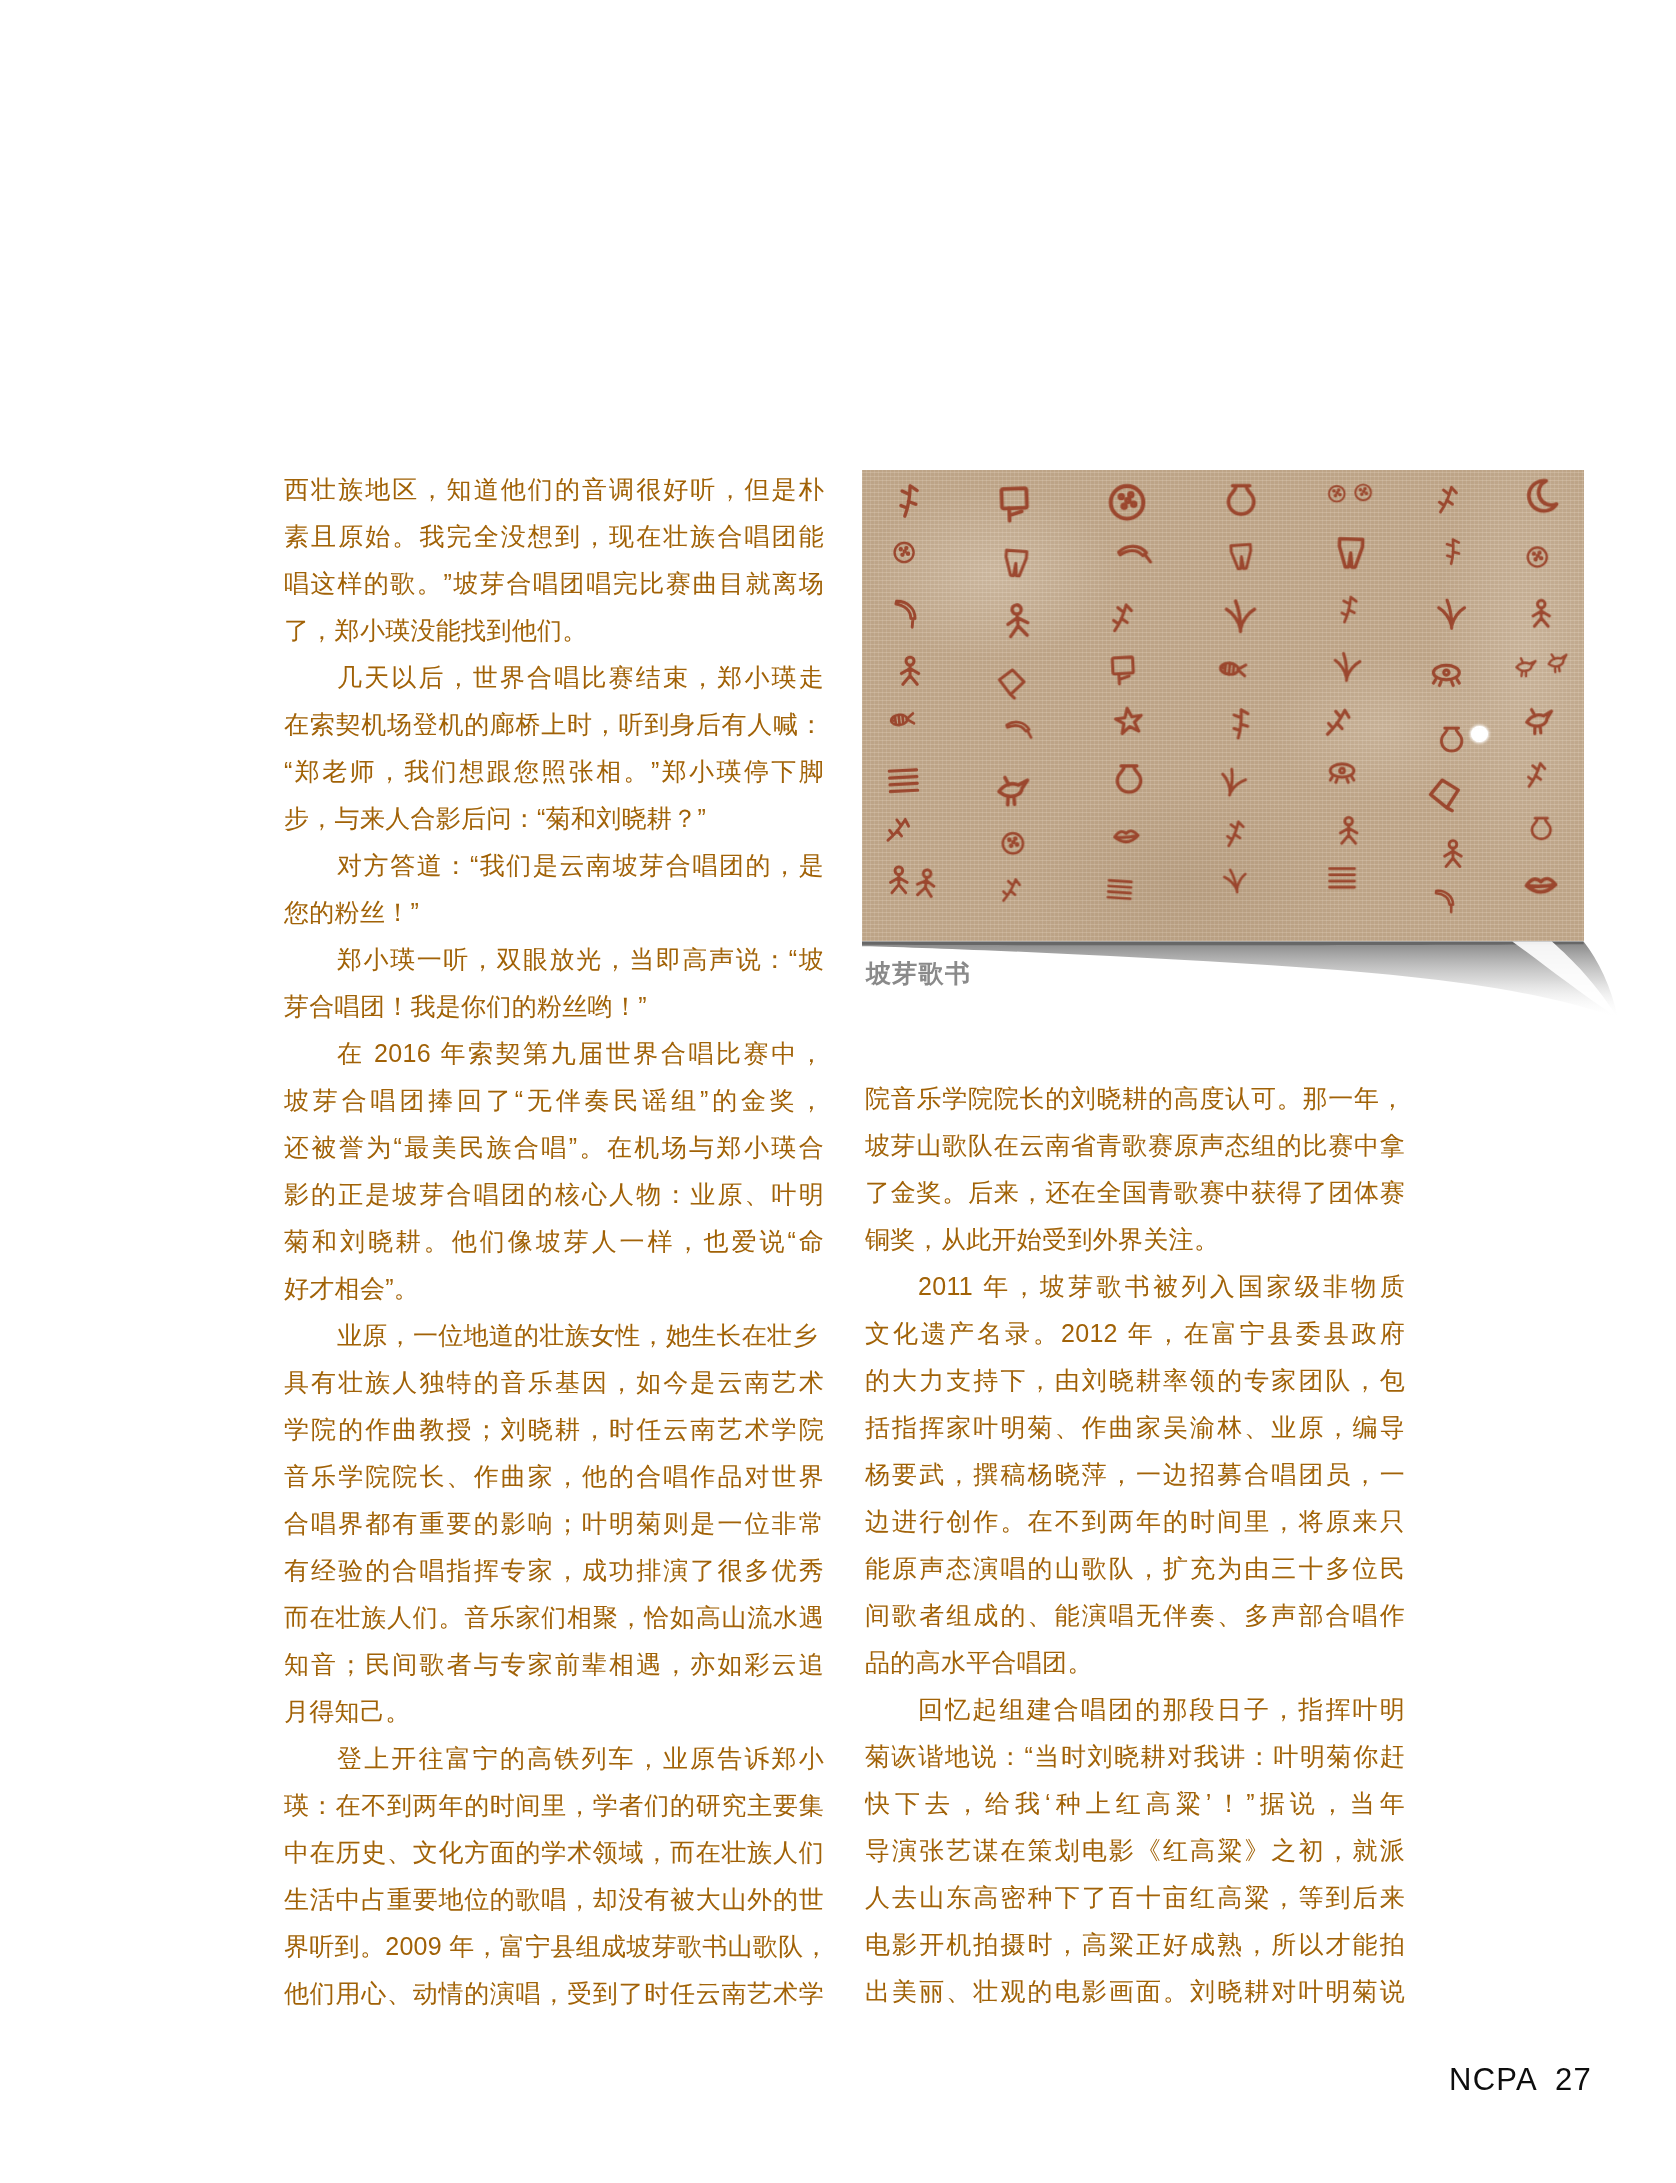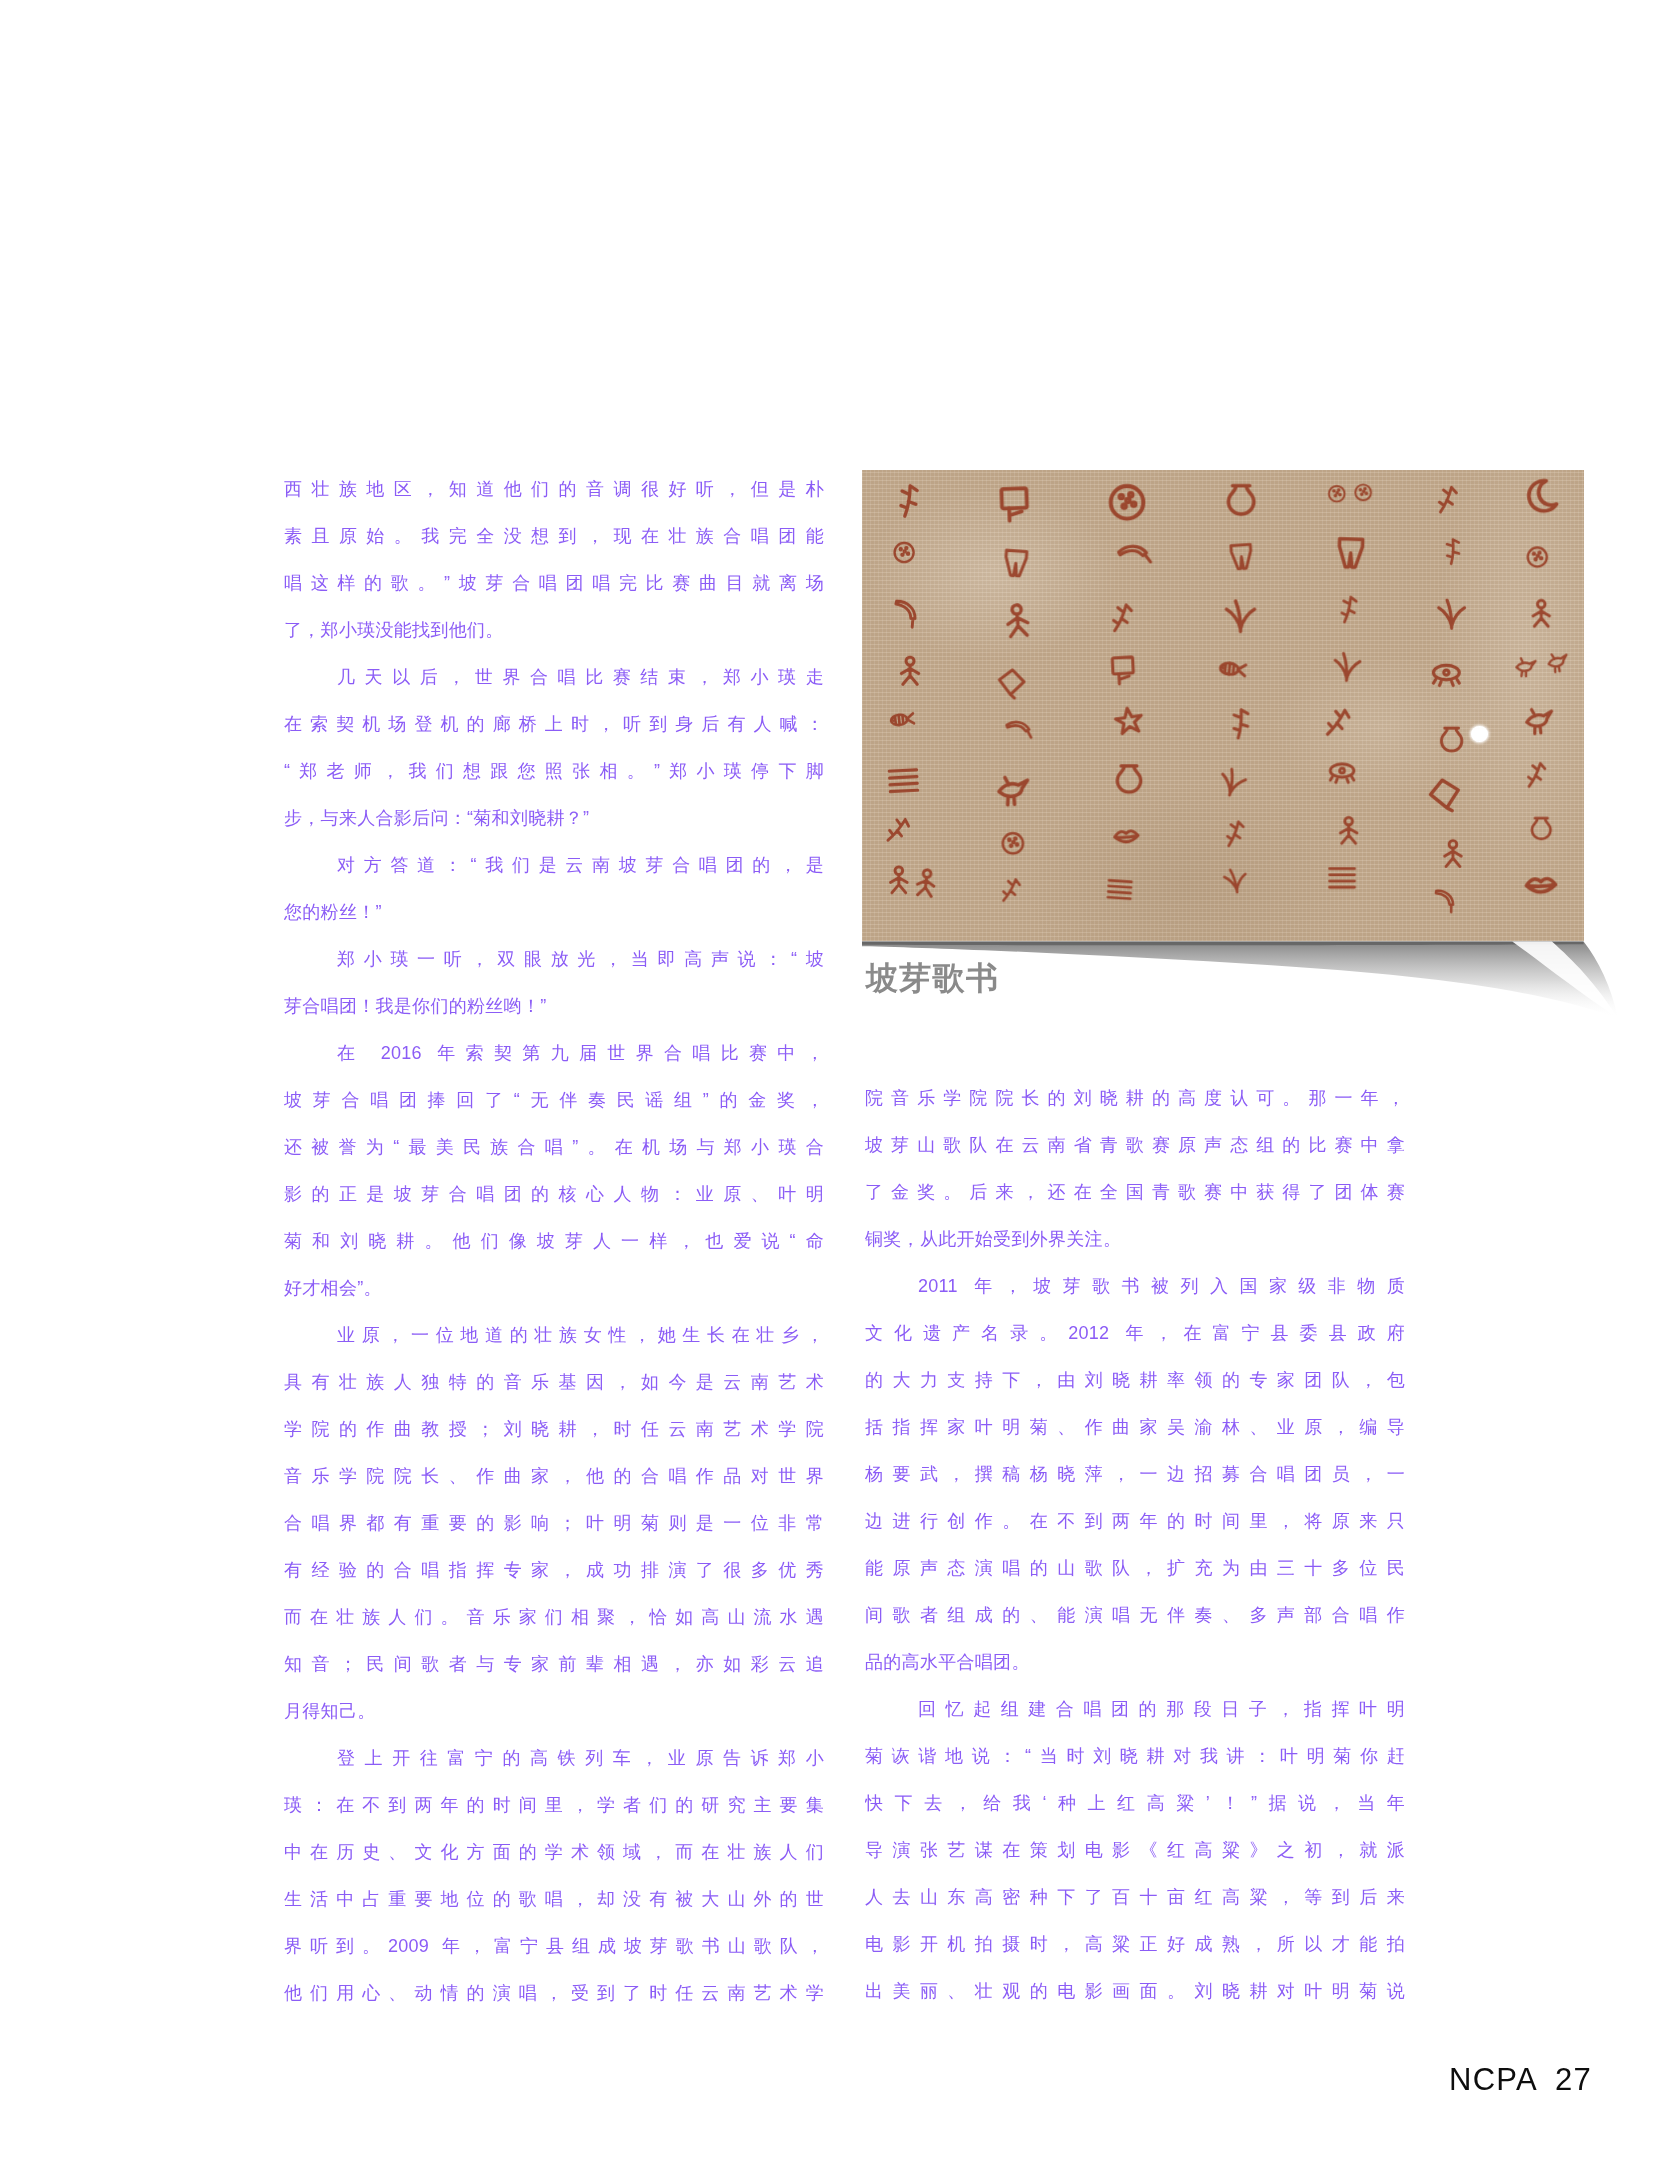--- a/index.html
+++ b/index.html
@@ -14,22 +14,22 @@
   
   .col {
     position: absolute;
     width: 540px;
   }
   .col-left  { left: 284px;  top: 466px;  }
   .col-right { left: 865px; top: 1075px; }
   .line {
     height: 47px;
     line-height: 47px;
-    font-size: 18px;
-    color: #8b5cf6;
+    font-size: 25px;
+    color: #a16207;
     letter-spacing: 0.3px;
     text-align: justify;
     text-align-last: justify;
     overflow: hidden;
     white-space: nowrap;
   }
   .line.end { text-align-last: left; }
   .line.indent { text-indent: 53px; }
   
   .photo {
@@ -57,21 +57,21 @@
   
   .curl {
     position: absolute;
     left: 862px; top: 940px;
     width: 779px; height: 106px;
   }
   
   .caption {
     position: absolute;
     left: 866px; top: 957px;
-    font-size: 32px;
+    font-size: 25px;
     font-weight: 700;
     color: #8a8a8a;
     letter-spacing: 1.3px;
   }
   
   .footer {
     position: absolute;
     left: 1428px; top: 2062px;
     font-size: 31px;
     color: #0d0d0d;

